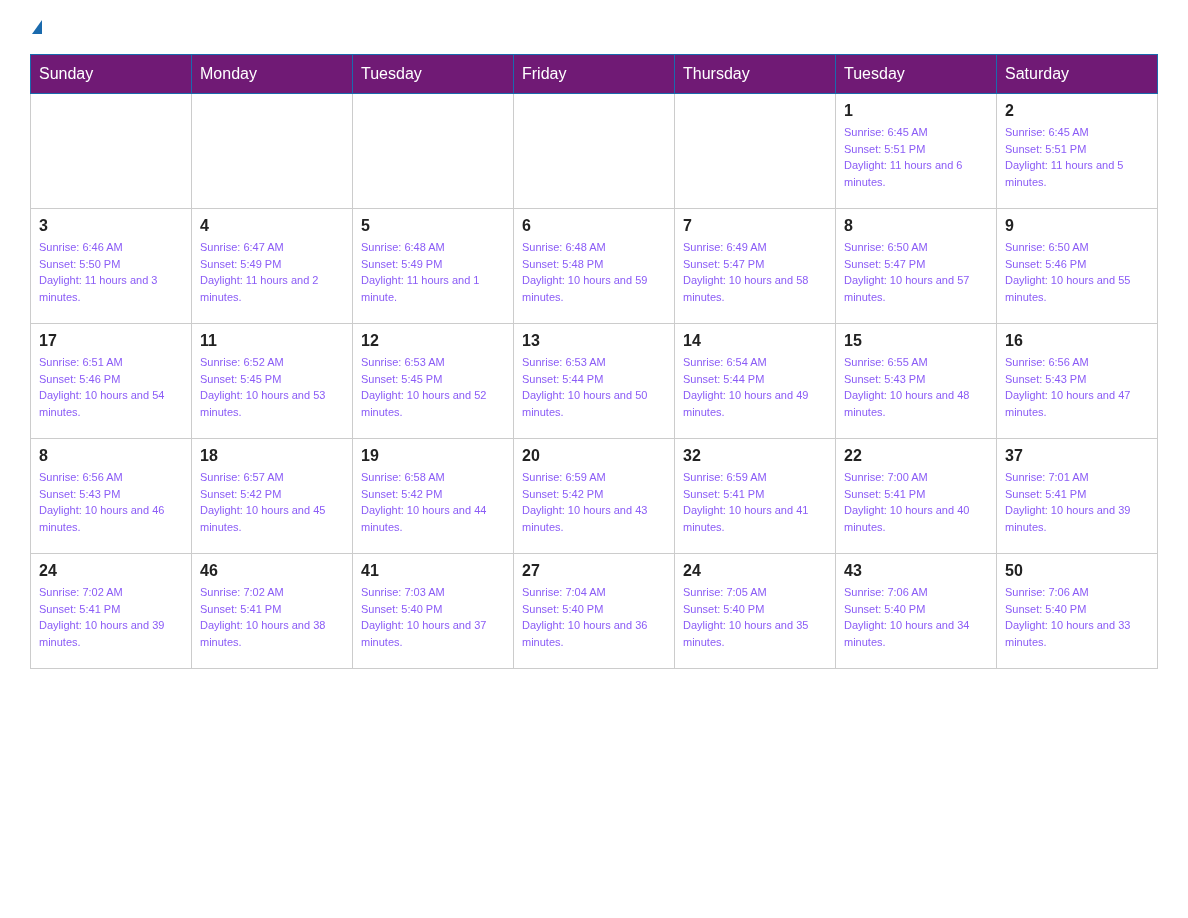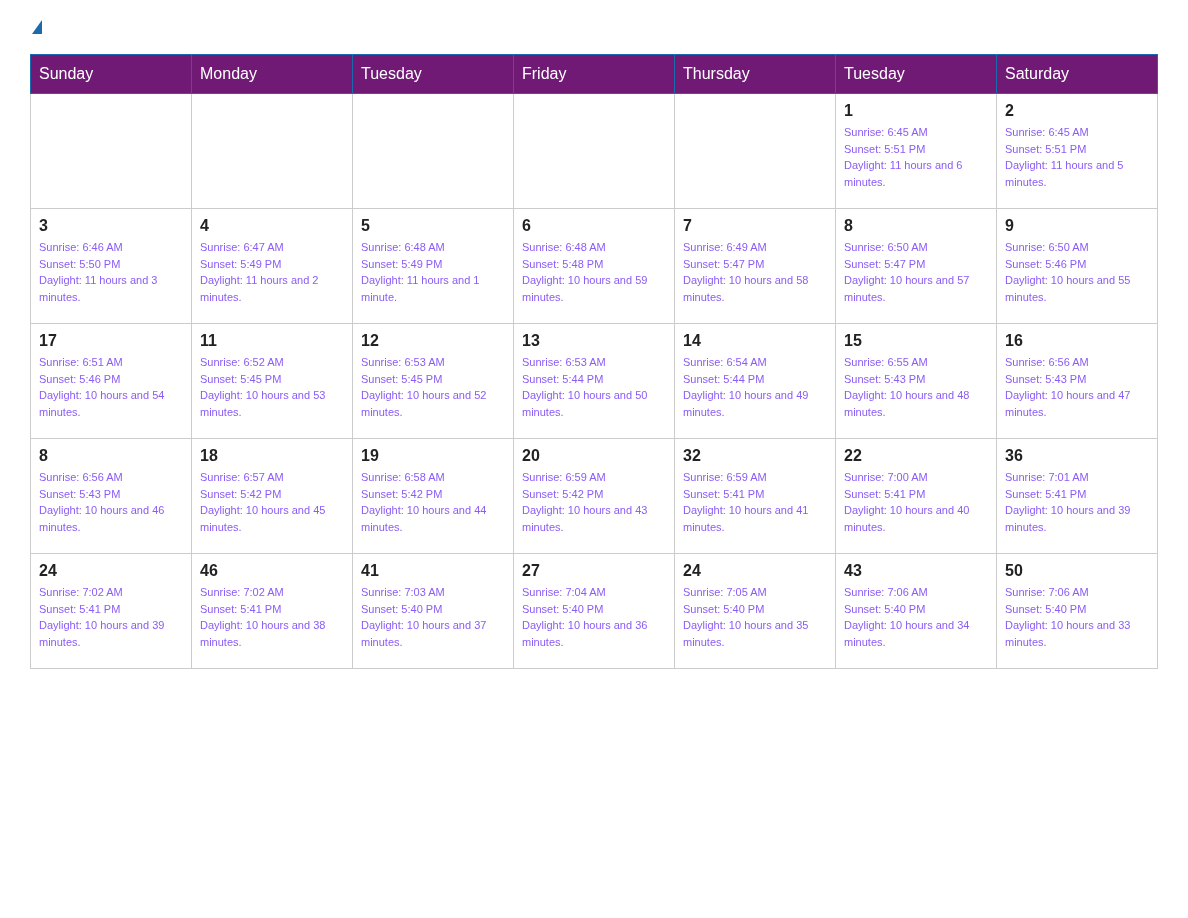--- a/index.html
+++ b/index.html
@@ -220,21 +220,21 @@
         </td>
         <td>
           <span class="day-number">32</span>
           <div class="day-info">Sunrise: 6:59 AM<br>Sunset: 5:41 PM<br>Daylight: 10 hours and 41 minutes.</div>
         </td>
         <td>
           <span class="day-number">22</span>
           <div class="day-info">Sunrise: 7:00 AM<br>Sunset: 5:41 PM<br>Daylight: 10 hours and 40 minutes.</div>
         </td>
         <td>
-          <span class="day-number">36</span>
+          <span class="day-number">37</span>
           <div class="day-info">Sunrise: 7:01 AM<br>Sunset: 5:41 PM<br>Daylight: 10 hours and 39 minutes.</div>
         </td>
       </tr>
       <tr class="week-row">
         <td>
           <span class="day-number">24</span>
           <div class="day-info">Sunrise: 7:02 AM<br>Sunset: 5:41 PM<br>Daylight: 10 hours and 39 minutes.</div>
         </td>
         <td>
           <span class="day-number">46</span>

